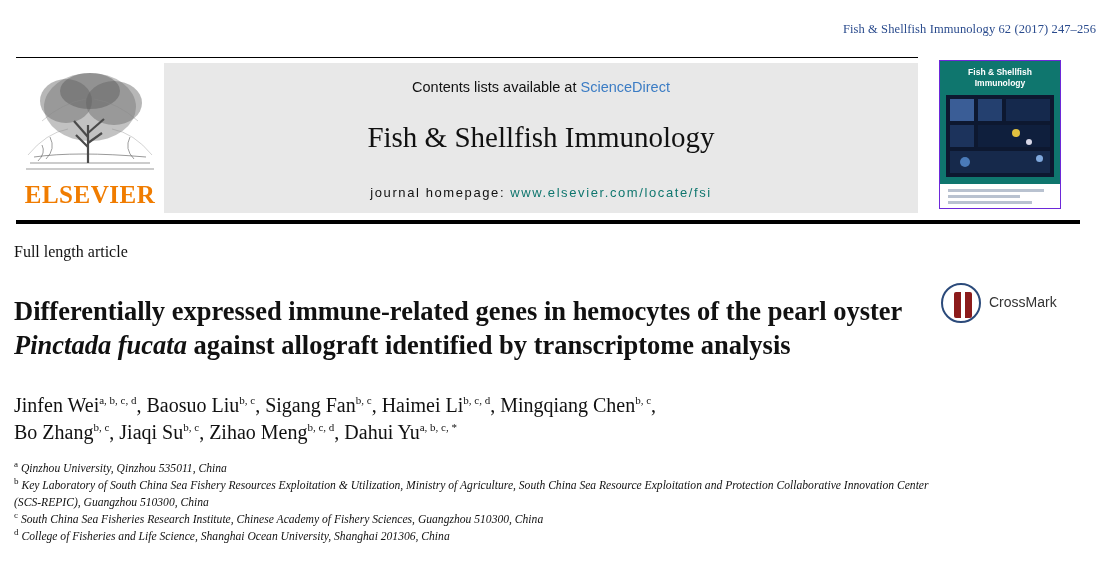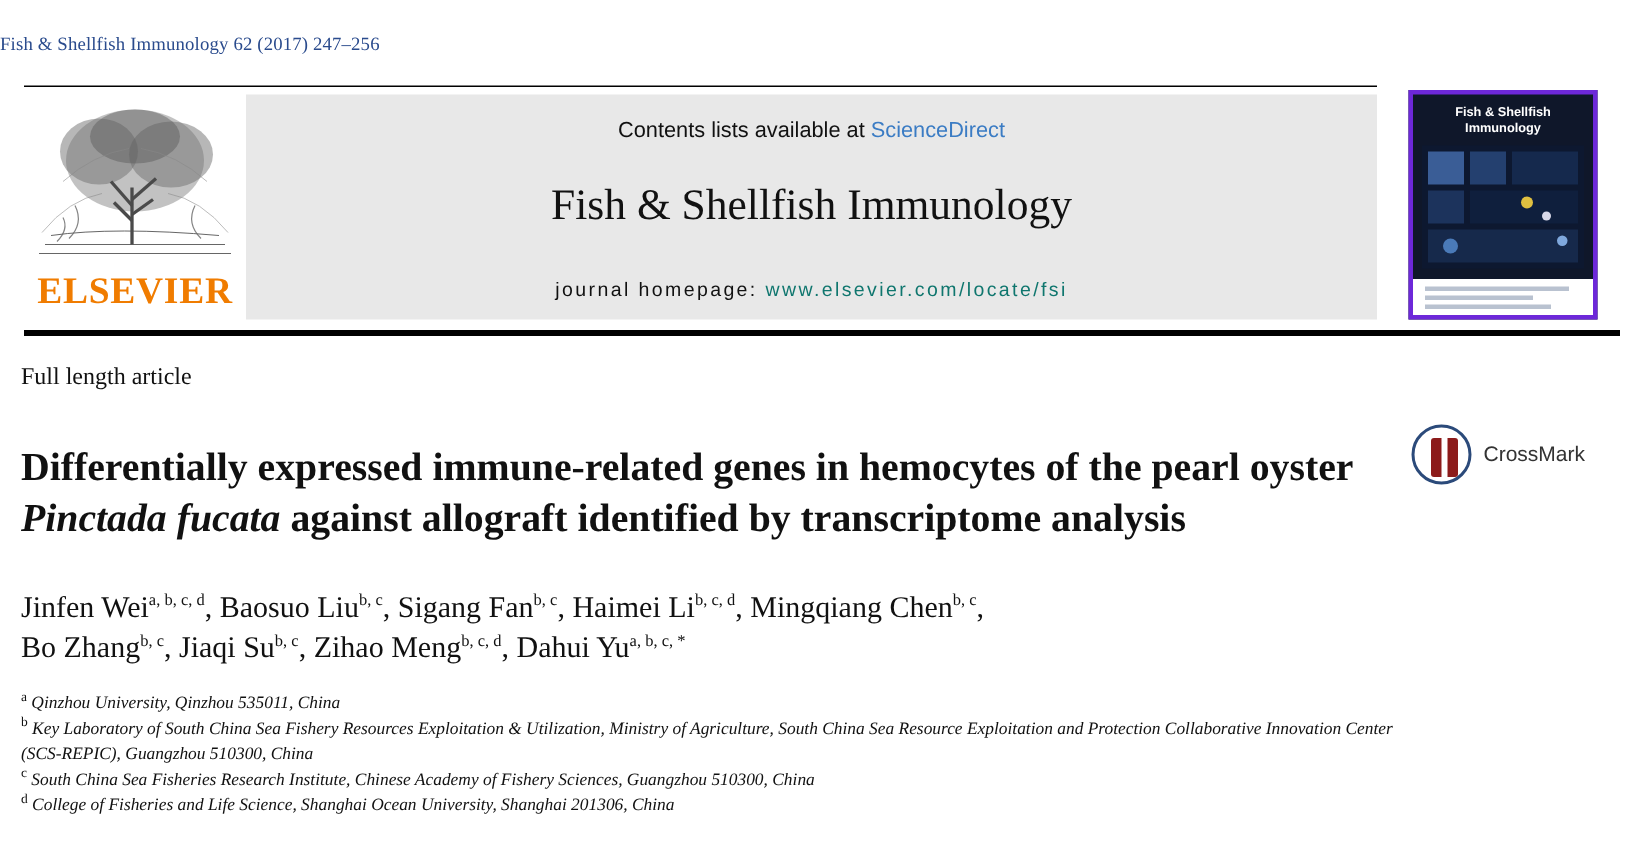--- a/index.html
+++ b/index.html
@@ -15,21 +15,21 @@
     position: relative;
     overflow: hidden;
   }
 
   
   .running-head {
     position: absolute;
     top: 22px;
     left: 0;
     width: 1096px;
-    text-align: left;
+    text-align: right;
     font-family: "Liberation Serif", serif;
     font-size: 12.5px;
     color: #2a4b8d;
     letter-spacing: 0.1px;
   }
 
   
   .masthead {
     position: absolute;
     top: 57px;
@@ -127,23 +127,23 @@
   .homepage-line .url {
     color: #0f766e;
   }
 
   .cover-box {
     position: absolute;
     top: 3px;
     left: 923px;
     width: 120px;
     height: 147px;
-    background: #0f172a;
+    background: #0f766e;
     overflow: hidden;
-    border: 3px solid #6d28d9;
+    border: 1px solid #6d28d9;
   }
   .cover-title {
     position: absolute;
     top: 6px;
     left: 0;
     width: 120px;
     text-align: center;
     font-family: "Liberation Sans", sans-serif;
     font-size: 8.5px;
     color: #ffffff;

